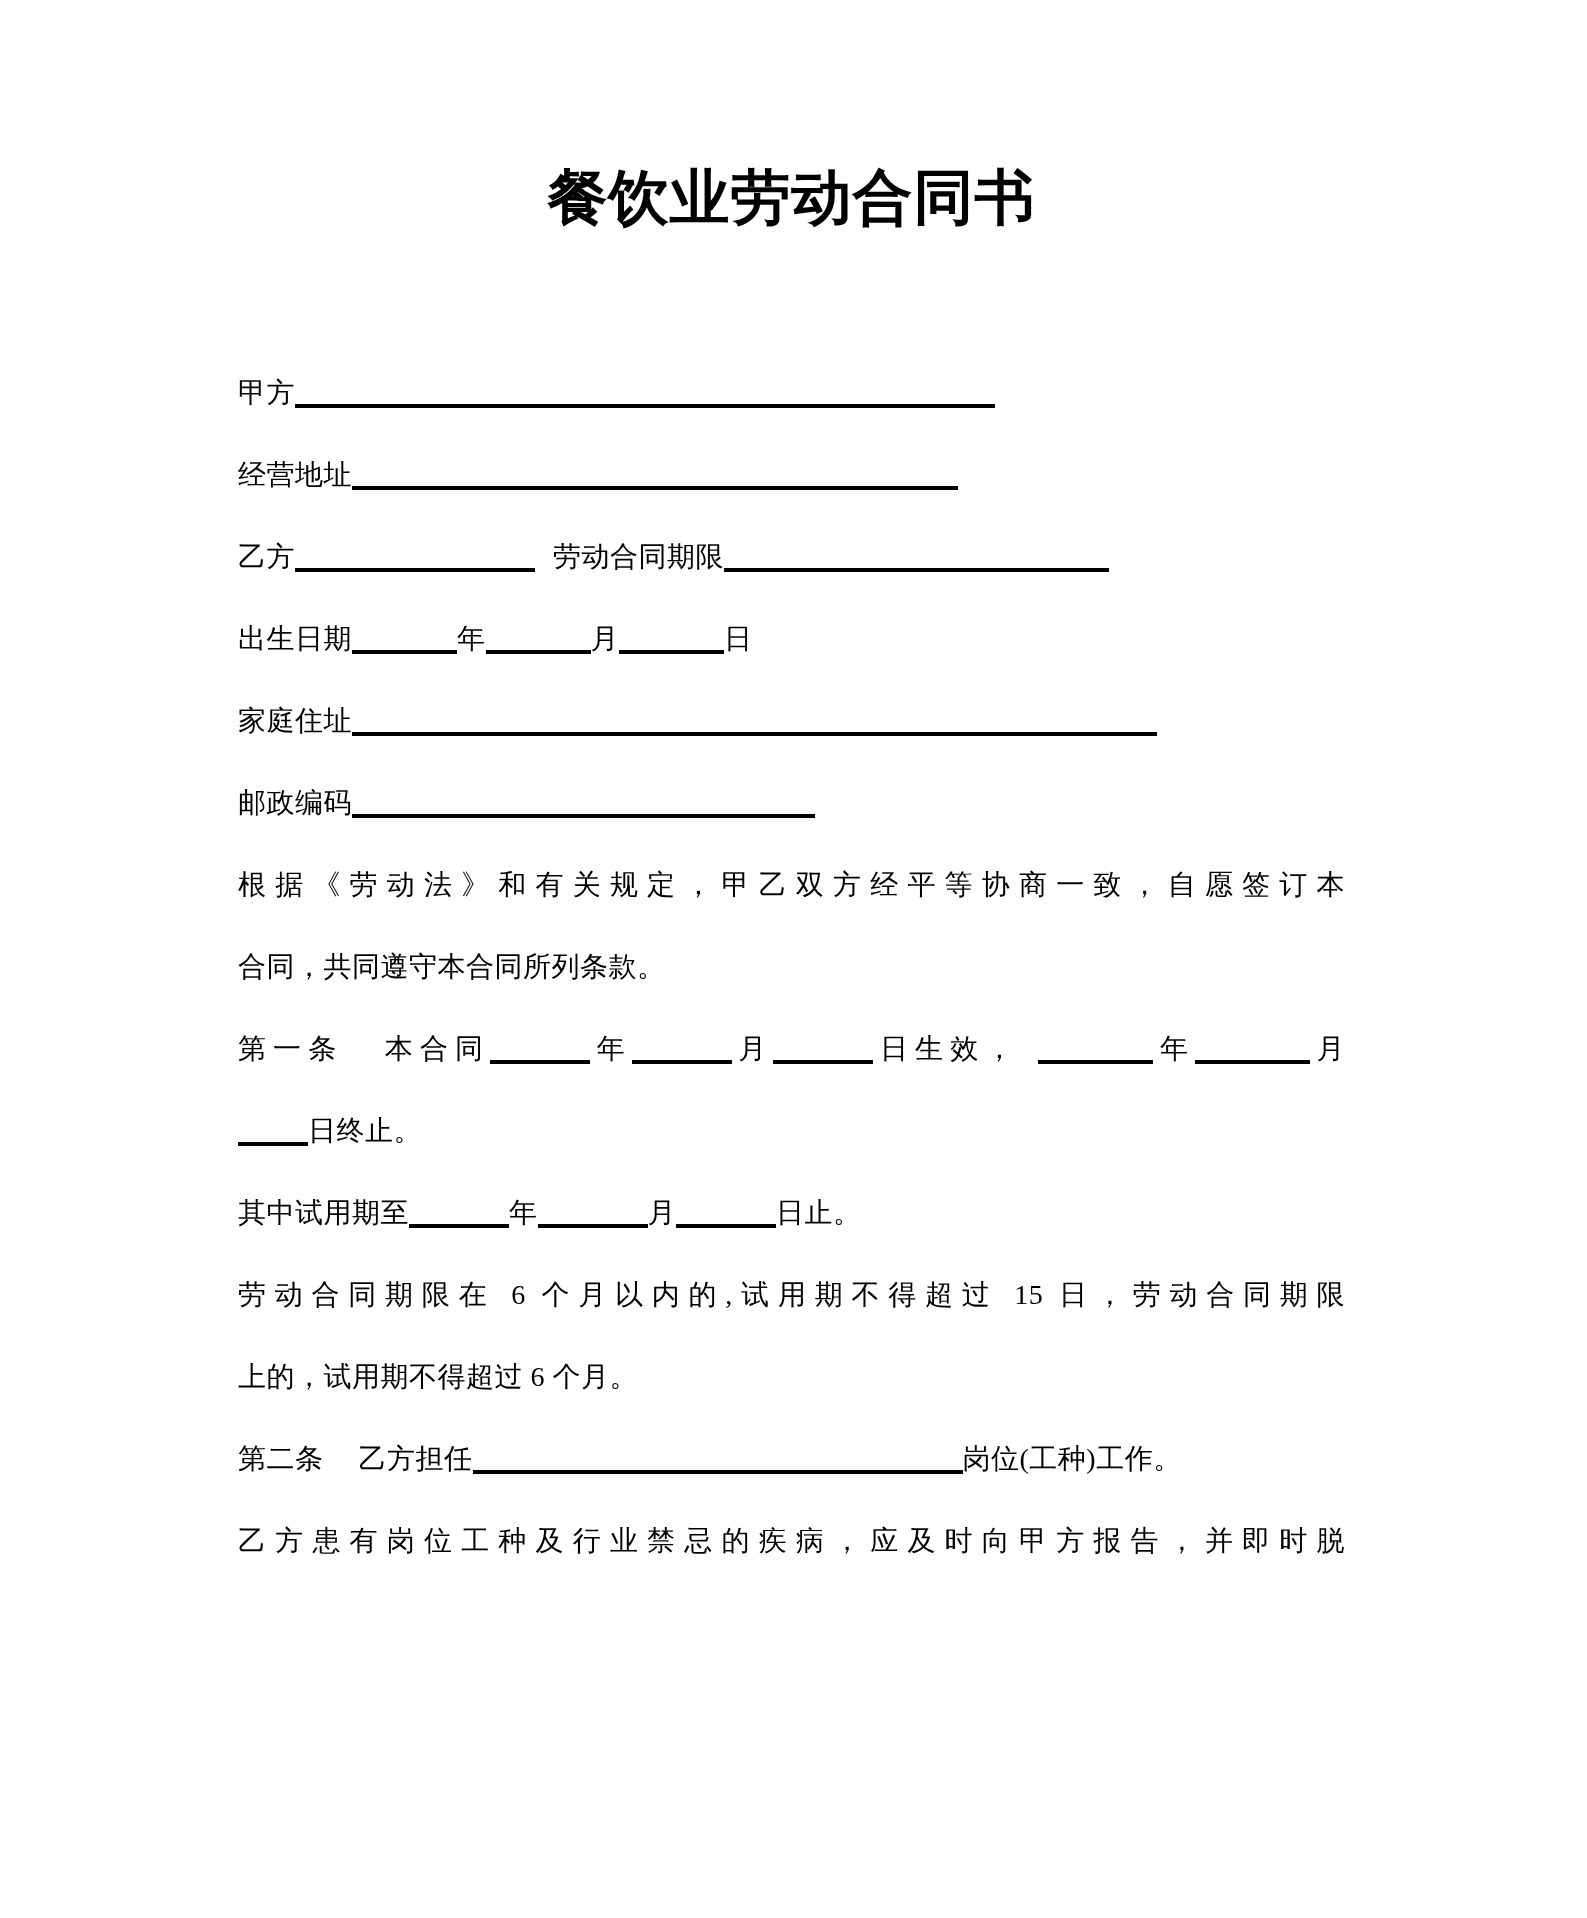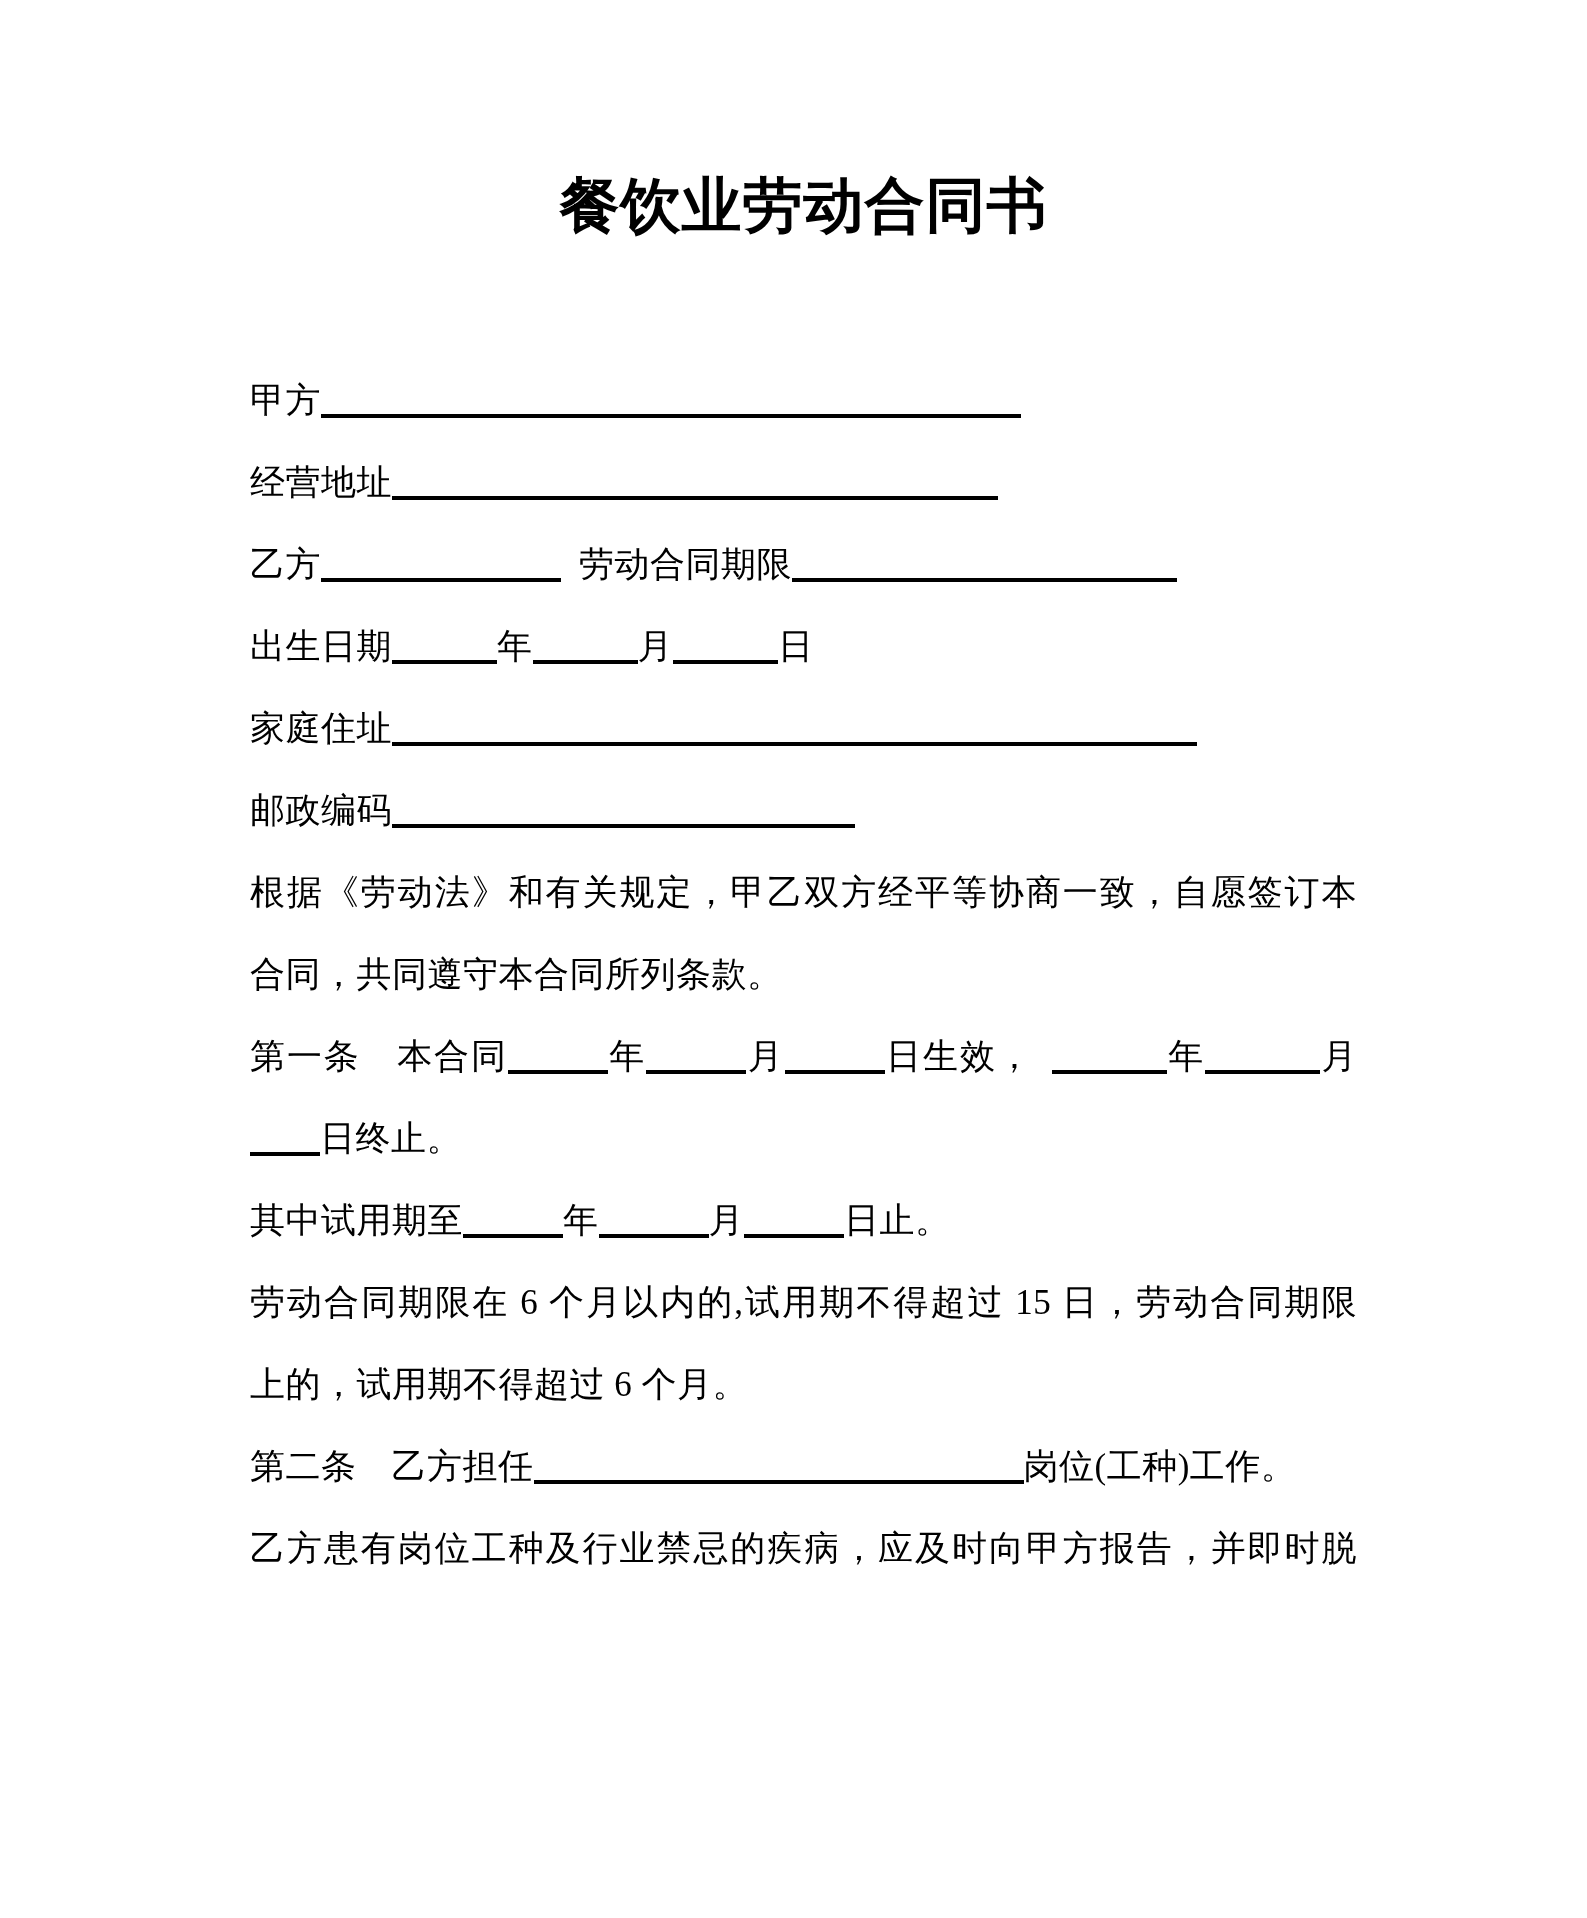--- a/index.html
+++ b/index.html
@@ -12,39 +12,38 @@
     width: 1587px;
     height: 1918px;
     background: #ffffff;
     color: #000000;
     font-family: "Liberation Serif", "DejaVu Serif", serif;
     overflow: hidden;
   }
   .doc-column {
     position: absolute;
     left: 238px;
-    top: 8px;
+    top: 0;
     width: 1107px;
-    margin-left: 12px;
   }
   .doc-title {
     margin: 0;
     padding-top: 166px;
     font-size: 60px;
     line-height: 64px;
     font-weight: bold;
     text-align: center;
     letter-spacing: 1px;
     white-space: nowrap;
   }
   .doc-body {
     margin-top: 122px;
   }
   .line {
-    font-size: 35px;
+    font-size: 28px;
     line-height: 82px;
     height: 82px;
     letter-spacing: 0.5px;
   }
   .line.just {
     text-align: justify;
     text-align-last: justify;
     font-family: Liberation Serif, serif;
   }
   .blank {

